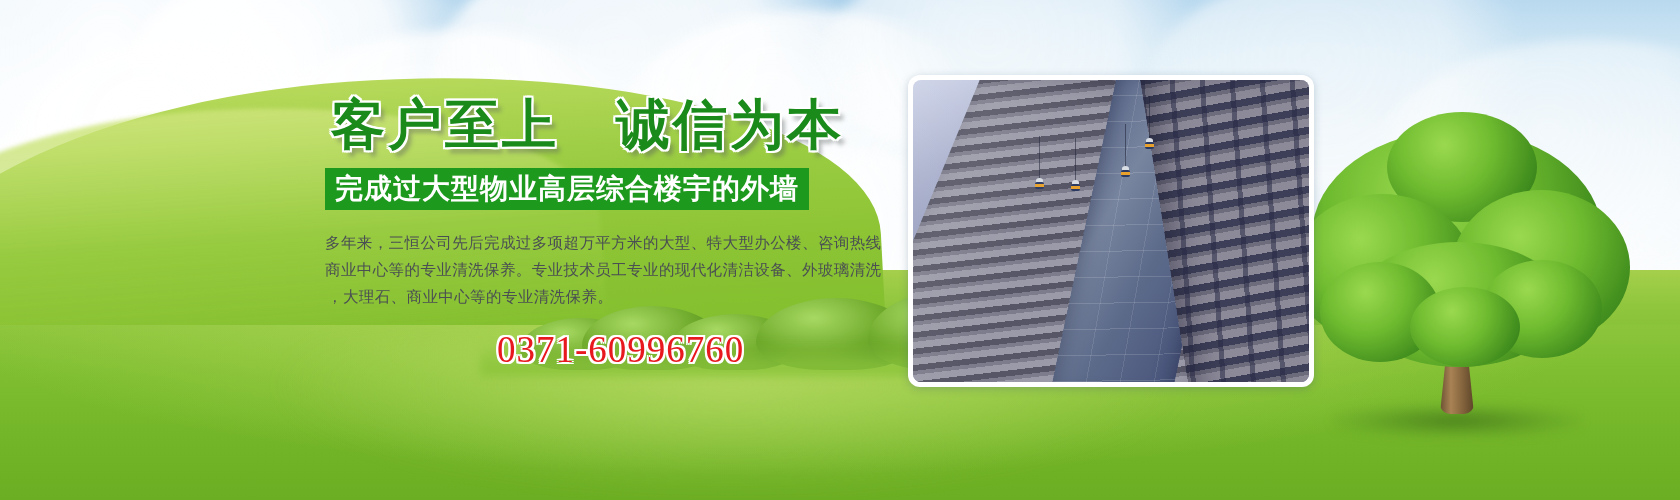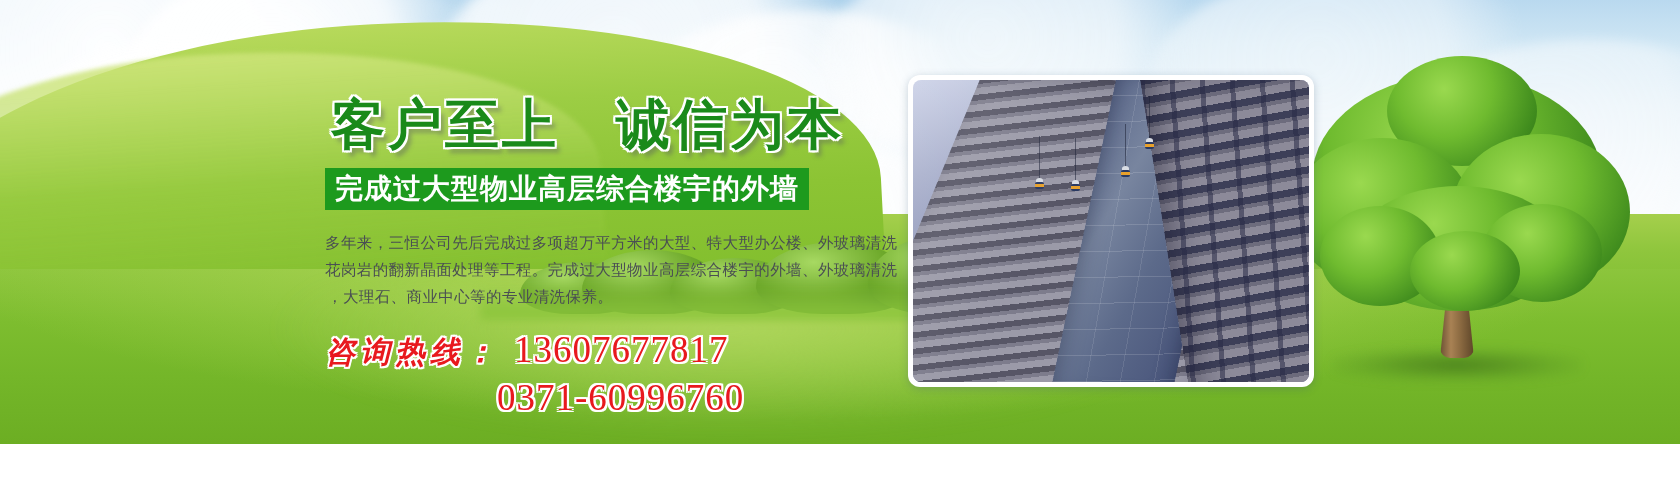--- a/index.html
+++ b/index.html
@@ -4,21 +4,21 @@
 <style>
   * { margin:0; padding:0; box-sizing:border-box; }
   html,body { width:1680px; height:500px; overflow:hidden; }
   body {
     font-family:"Liberation Sans","DejaVu Sans",sans-serif;
     background:#ffffff;
   }
 
   #banner {
     position:relative;
-    width:1680px; height:444px;
+    width:1680px; height:500px;
     overflow:hidden;
     background:
       linear-gradient(to bottom,
         #b9d9ef 0%,
         #cfe6f4 10%,
         #e3f0f8 24%,
         #f2f8fc 40%,
         #fbfdfe 56%,
         #ffffff 66%);
     text-decoration: underline;
@@ -429,30 +429,26 @@
     </div>
   </div>
 
   <div class="text-block">
 
     <div class="headline">客户至上　诚信为本</div>
 
     <div class="subtitle-bar">完成过大型物业高层综合楼宇的外墙</div>
 
     <div class="body-copy">
-      <span class="line">多年来，三恒公司先后完成过多项超万平方米的大型、特大型办公楼、外玻璃清洗</span>
-      <span class="line">花岗岩的翻新晶面处理等工程。完成过大型物业高层综合楼宇的外墙、外玻璃清洗</span>
+      <span class="line">多年来，三恒公司先后完成过多项超万平方米的大型、特大型办公楼、咨询热线</span>
+      <span class="line">商业中心等的专业清洗保养。专业技术员工专业的现代化清洁设备、外玻璃清洗</span>
       <span class="line indent">，大理石、商业中心等的专业清洗保养。</span>
     </div>
 
     <div class="phone-block">
-      <div class="phone-row">
-        <span class="hotline-label">咨询热线：</span>
-        <span class="phone-number">13607677817</span>
-      </div>
       <div class="phone-row second">
         <span class="phone-number">0371-60996760</span>
       </div>
     </div>
 
   </div>
 
 </div>
 
 </body></html>

